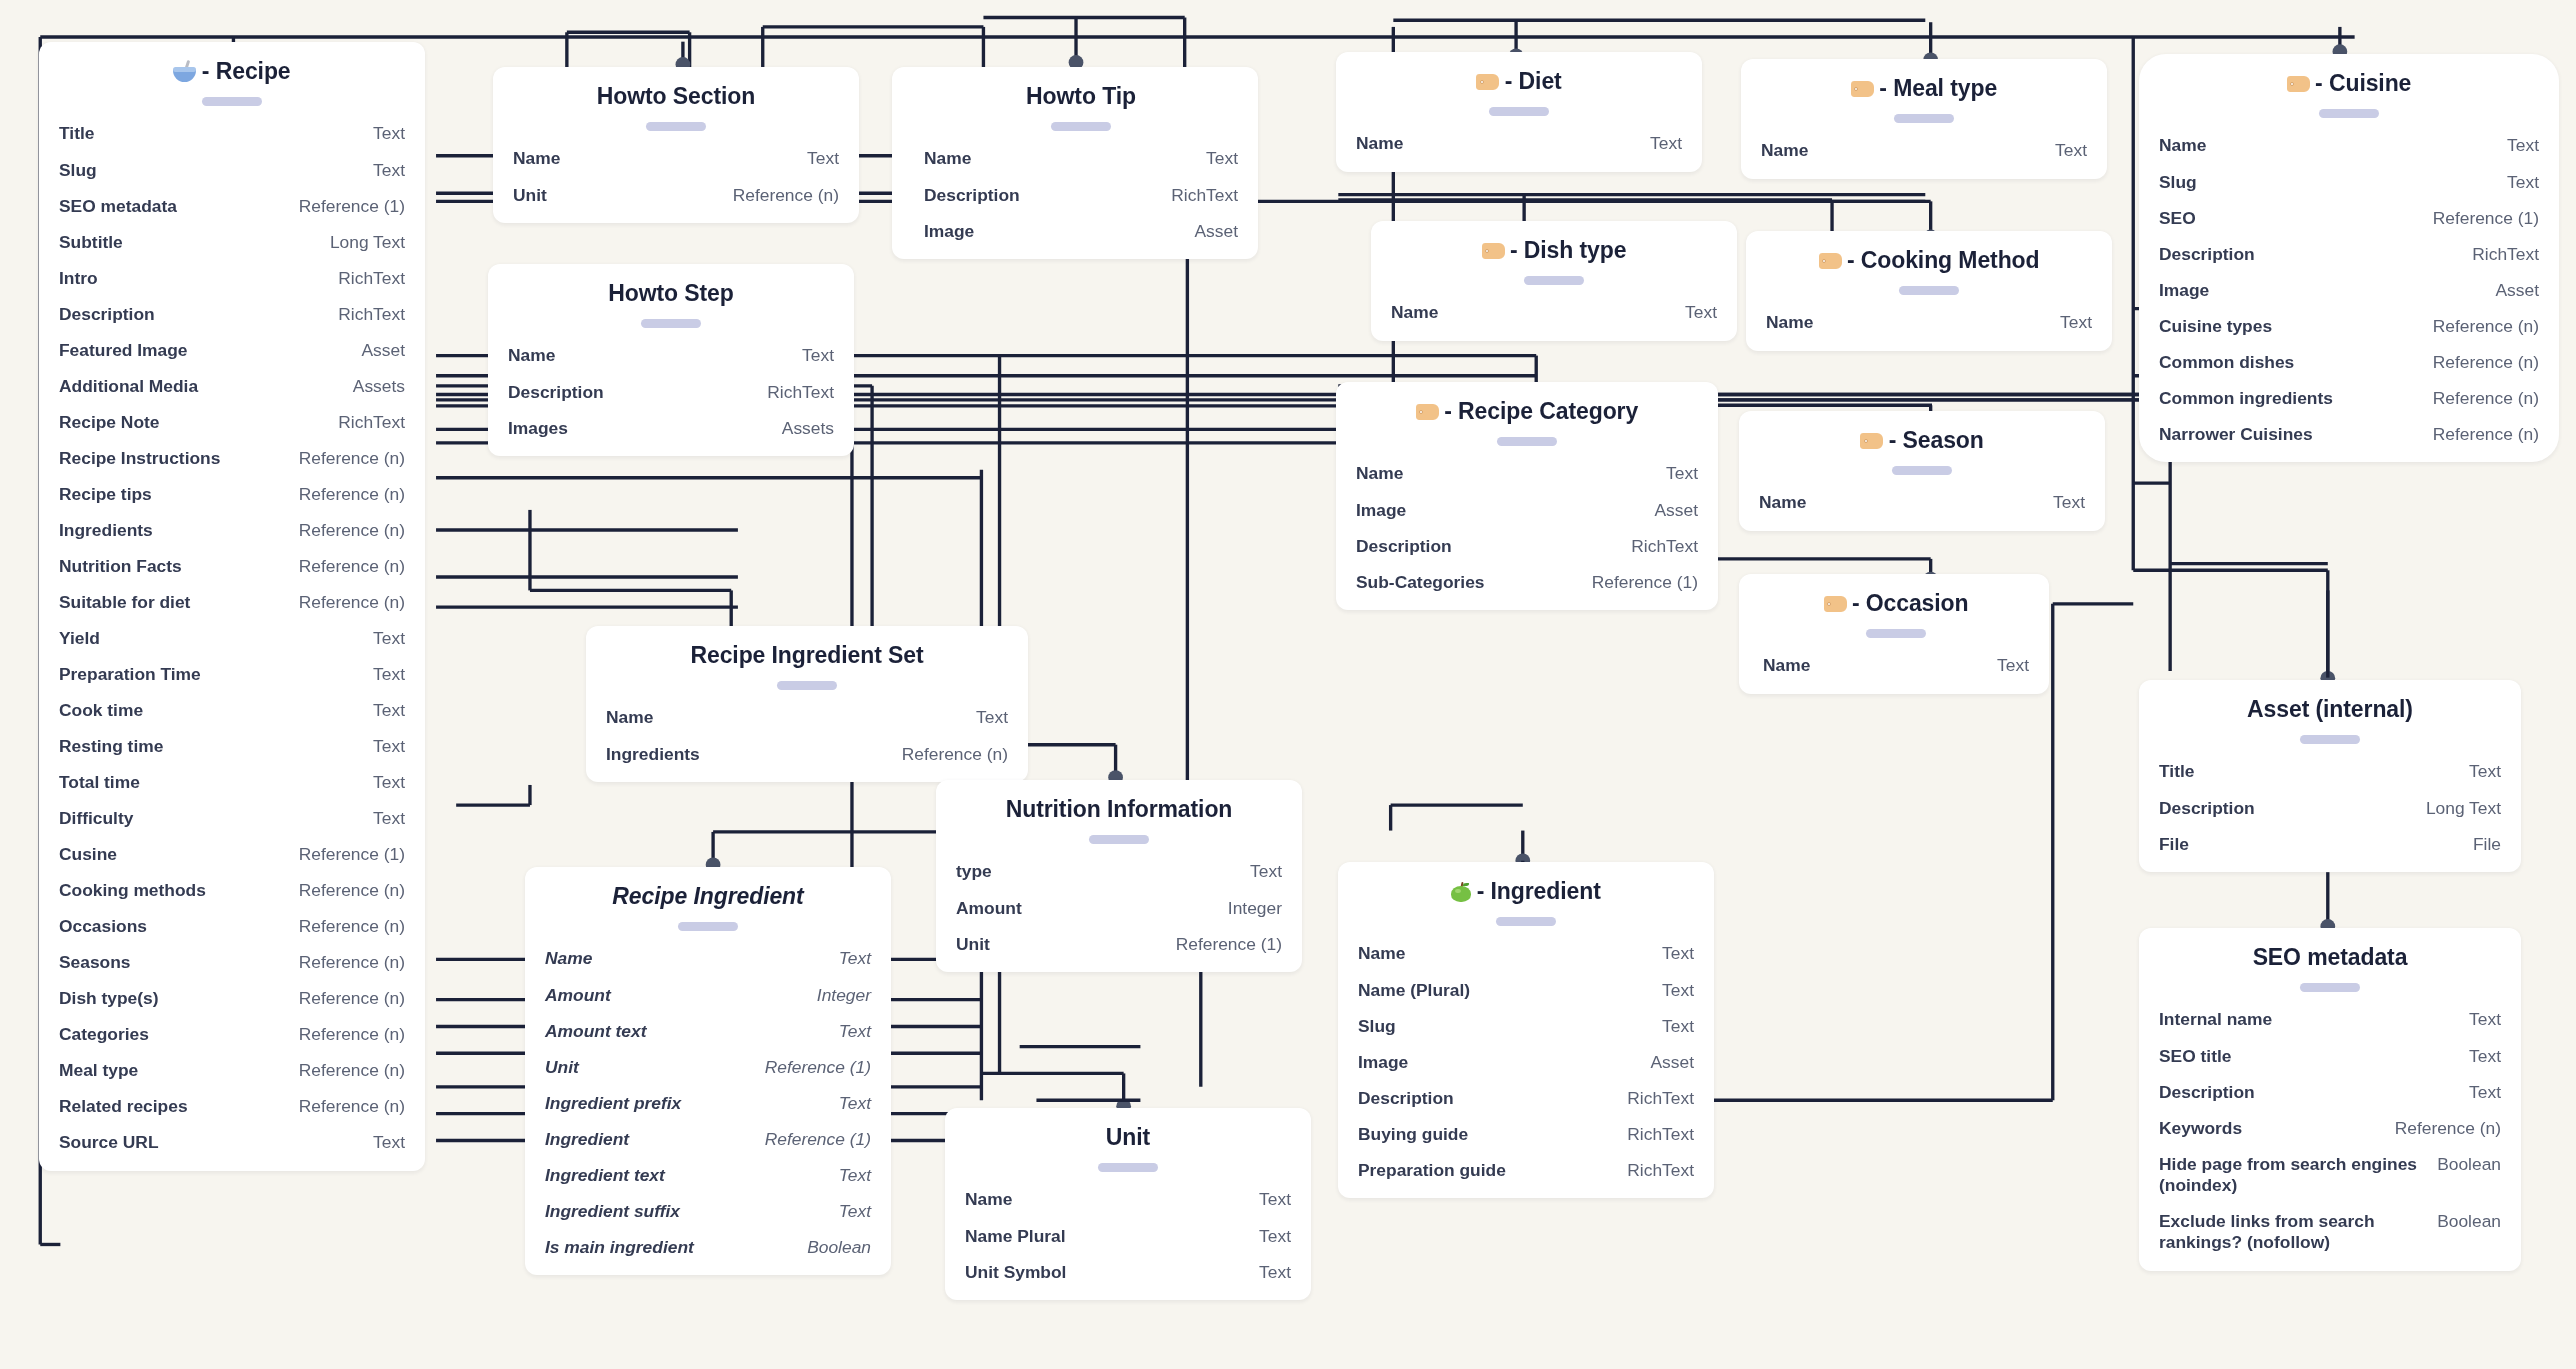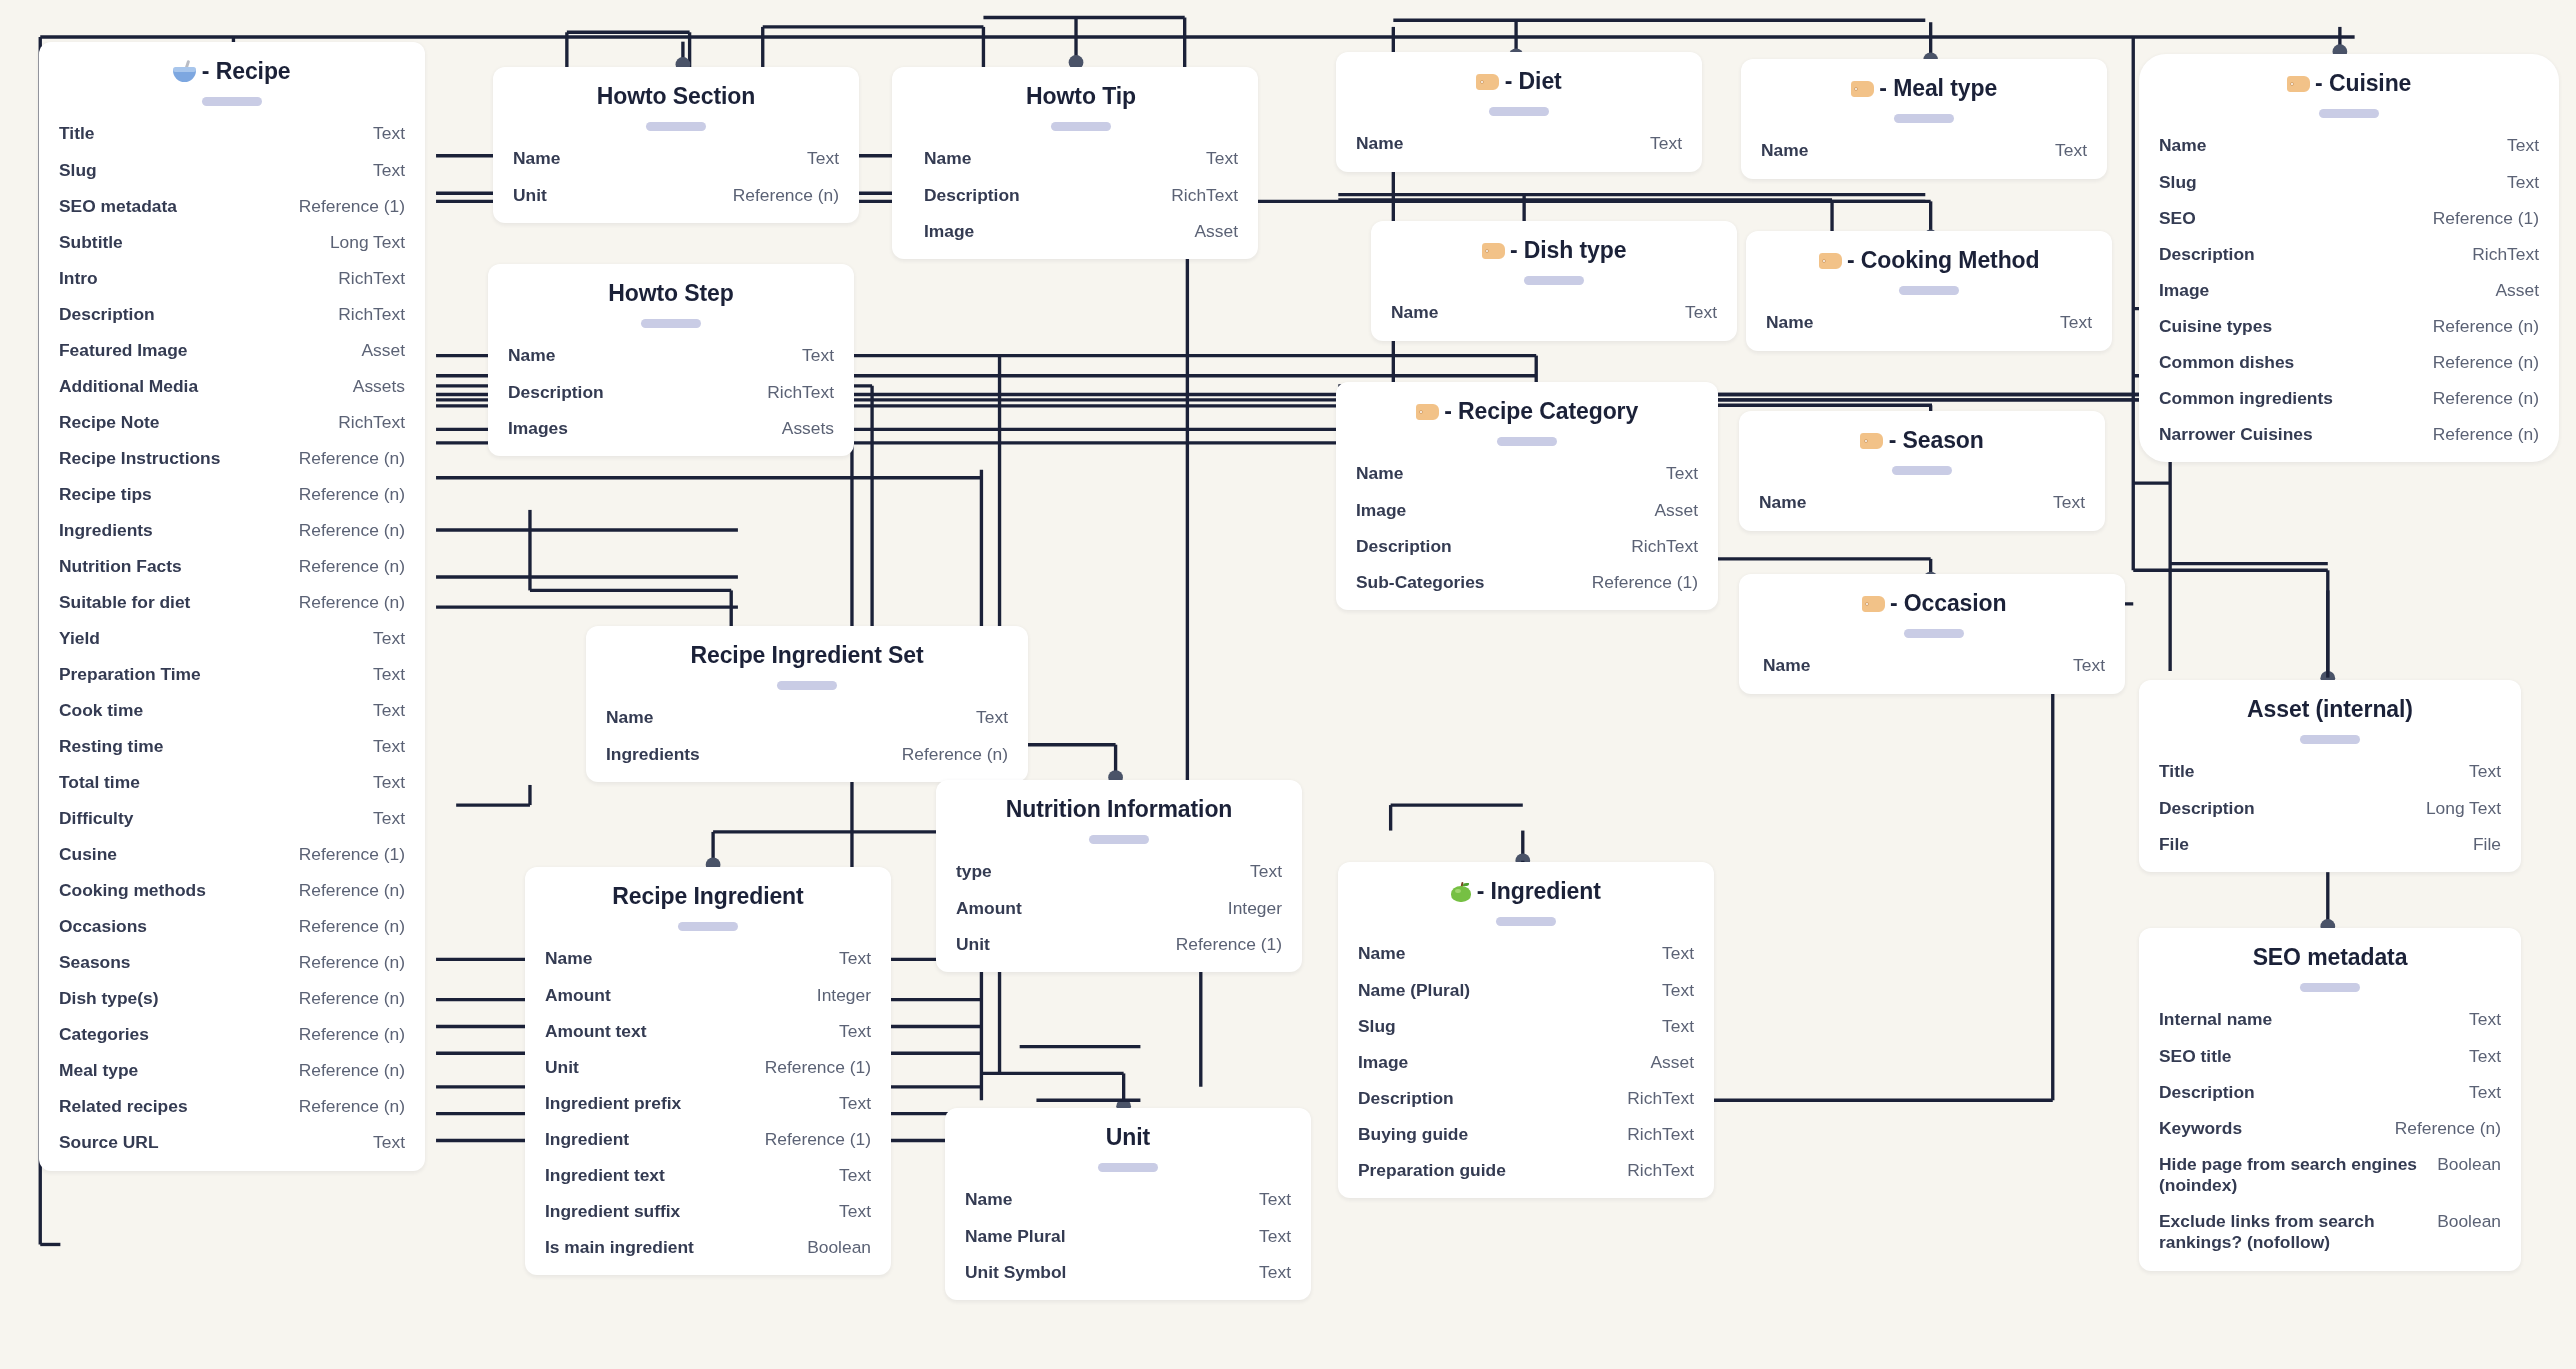--- a/index.html
+++ b/index.html
@@ -574,21 +574,21 @@
         <span>- Season</span>
       </div>
       <div class="pill"></div>
       <div class="fields">
         <div class="frow">
           <span class="fname">Name</span>
           <span class="ftype">Text</span>
         </div>
       </div>
     </div>
-  <div class="card" style="left:1739px; top:574px; width:386px;padding-left:24px;">
+  <div class="card" style="left:1739px; top:574px; width:310px;padding-left:24px;">
       <div class="card-title">
         <span class="tag-icon"></span>
         <span>- Occasion</span>
       </div>
       <div class="pill"></div>
       <div class="fields">
         <div class="frow">
           <span class="fname">Name</span>
           <span class="ftype">Text</span>
         </div>
@@ -603,21 +603,21 @@
         <div class="frow">
           <span class="fname">Name</span>
           <span class="ftype">Text</span>
         </div>
         <div class="frow">
           <span class="fname">Ingredients</span>
           <span class="ftype">Reference (n)</span>
         </div>
       </div>
     </div>
-  <div class="card" style="left:525px; top:867px; width:366px;">
+  <div class="card" style="left:525px; top:867px; width:366px;font-style:italic;">
       <div class="card-title">
         <span>Recipe Ingredient</span>
       </div>
       <div class="pill"></div>
       <div class="fields">
         <div class="frow">
           <span class="fname">Name</span>
           <span class="ftype">Text</span>
         </div>
         <div class="frow">

